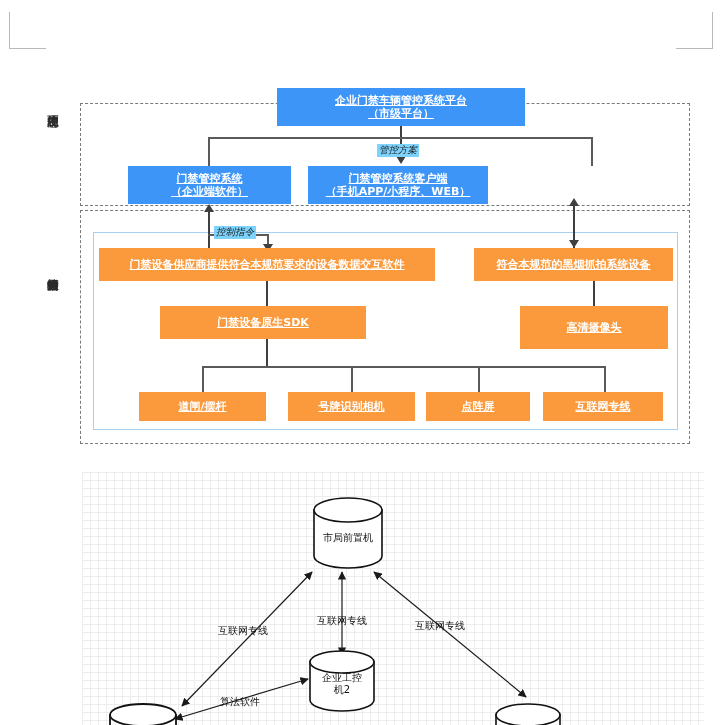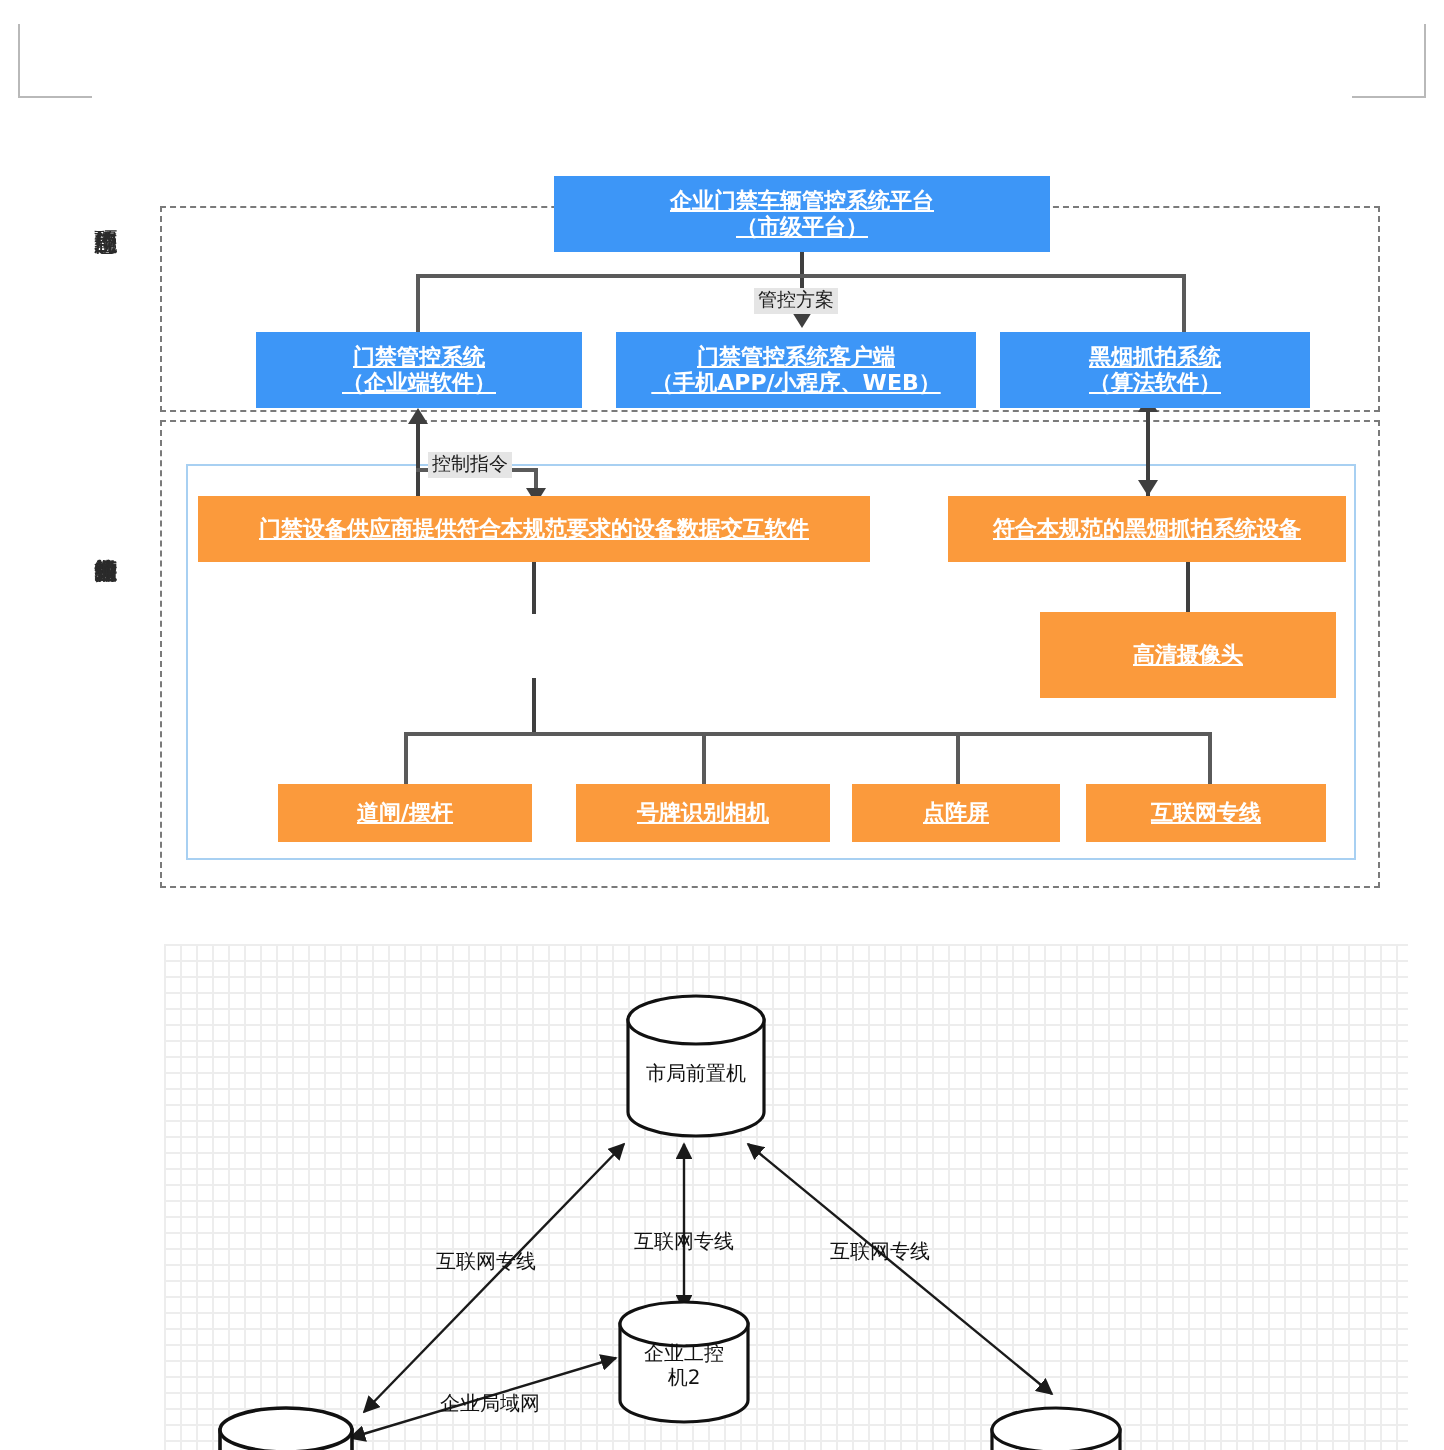--- a/index.html
+++ b/index.html
@@ -51,22 +51,22 @@
   #n-voice{left:543px;top:344px;width:120px;height:29px;}
 
   
   .ln{position:absolute;background:#5a5a5a;z-index:2;}
   .lnv{width:1.6px;}
   .lnh{height:1.6px;}
   .ln.dark{background:#3f3f3f;width:2px;}
   .arrow{position:absolute;width:0;height:0;z-index:3;}
   .arrow.down{border-left:5px solid transparent;border-right:5px solid transparent;border-top:8px solid #3f3f3f;}
   .arrow.up{border-left:5px solid transparent;border-right:5px solid transparent;border-bottom:8px solid #3f3f3f;}
-  .elabel{position:absolute;font-size:9.5px;color:#1d1d1d;background:#e5e5e5;
-          padding:0 2px;z-index:4;white-space:nowrap;}
+  .elabel{position:absolute;font-size:9.5px;color:#1d1d1d;background:#7dd3fc;
+          padding:0 2px;z-index:4;white-space:nowrap;font-style:italic;}
 
   
   #net{position:absolute;left:82px;top:472px;width:622px;height:316px;
        background-color:#fff;
        background-image:
          linear-gradient(to right,#ededed 1px,transparent 1px),
          linear-gradient(to bottom,#ededed 1px,transparent 1px),
          linear-gradient(to right,#e0e0e0 1px,transparent 1px),
          linear-gradient(to bottom,#e0e0e0 1px,transparent 1px);
        background-size:8px 8px,8px 8px,40px 40px,40px 40px;}
@@ -134,29 +134,24 @@
     </div>
   </div>
 
   <div class="node blue" id="n-client-ent">
     <div>
       <span class="l2">门禁管控系统</span>
       <span class="l2">（企业端软件）</span>
     </div>
   </div>
 
-  <div class="node blue" id="n-smoke">
-    <div>
-      <span class="l2">黑烟抓拍系统</span>
-      <span class="l2">（算法软件）</span>
-    </div>
-  </div>
 
   <div class="node orange" id="n-sdk-soft">门禁设备供应商提供符合本规范要求的设备数据交互软件</div>
   <div class="node orange" id="n-smoke-dev">符合本规范的黑烟抓拍系统设备</div>
+  <div class="node orange" id="n-sdk">门禁设备原生SDK</div>
   <div class="node orange" id="n-camera">高清摄像头</div>
   <div class="node orange" id="n-gate">道闸/摆杆</div>
   <div class="node orange" id="n-plate">号牌识别相机</div>
   <div class="node orange" id="n-dot">点阵屏</div>
   <div class="node orange" id="n-voice">互联网专线</div>
 </div>
 
 <div id="net">
   <svg width="622" height="253">
     <defs>
@@ -192,15 +187,15 @@
   <div class="cyl-label" style="left:226px;top:60px;width:80px;">市局前置机</div>
 
   <div class="cyl-label" style="left:220px;top:200px;width:80px;">
     <span>企业工控</span><br>
     <span>机2</span>
   </div>
 
   <div class="net-edge-label" style="left:136px;top:152px;">互联网专线</div>
   <div class="net-edge-label" style="left:235px;top:142px;">互联网专线</div>
   <div class="net-edge-label" style="left:333px;top:147px;">互联网专线</div>
-  <div class="net-edge-label" style="left:138px;top:223px;">企业局域网</div>
+  <div class="net-edge-label" style="left:138px;top:223px;">算法软件</div>
 
 </div>
 
 </body></html>

